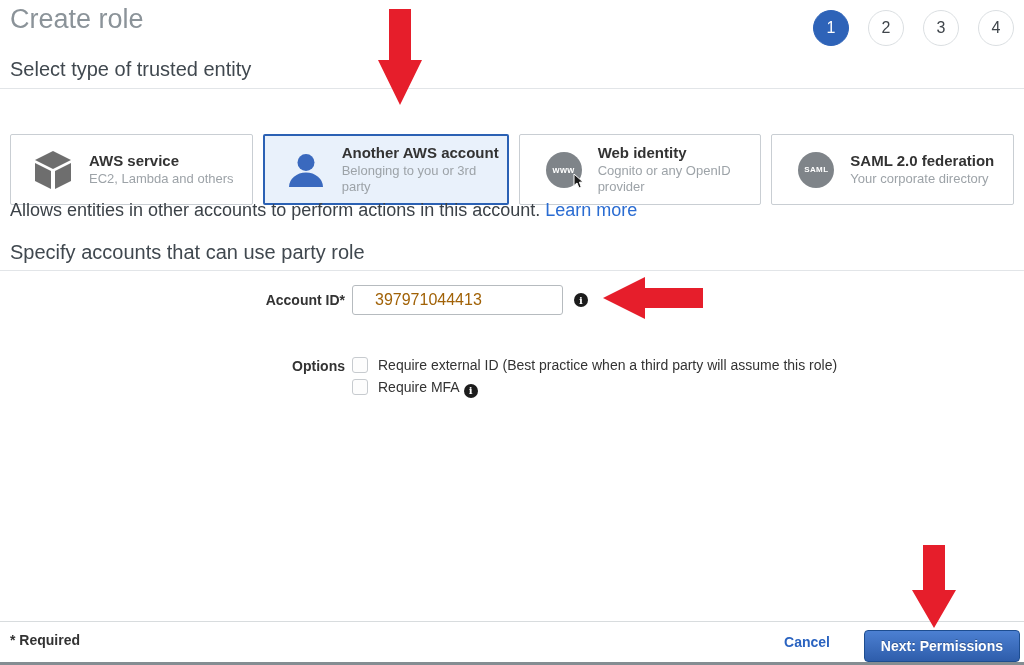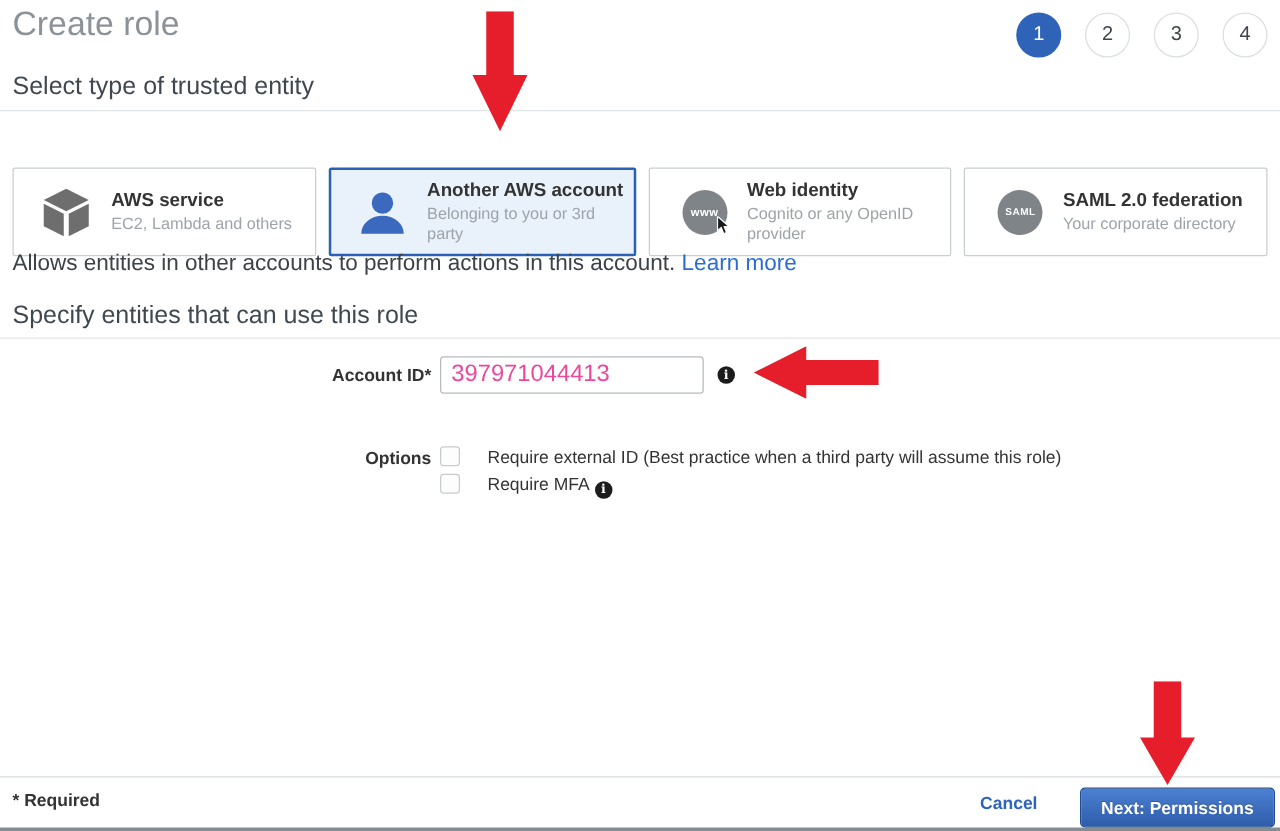--- a/index.html
+++ b/index.html
@@ -34,32 +34,32 @@
   .card-sub{font-size:13px;color:#9da3a8;line-height:1.25;}
   .cursor-overlay{position:absolute;right:-3px;bottom:-3px;}
 
   .description{position:absolute;left:10px;top:200px;font-size:18px;color:#3c4248;}
   .link{color:#2a6cd2;text-decoration:none;cursor:pointer;}
 
   .form-label{position:absolute;left:10px;width:335px;text-align:right;font-size:14px;font-weight:bold;color:#333;}
   .label-account{top:292px;}
   .label-options{top:358px;}
   .account-input{position:absolute;left:352px;top:285px;width:211px;height:30px;box-sizing:border-box;
-        border:1px solid #b6bbbf;border-radius:3px;padding:0 8px;font-size:19px;color:#ec4899;
+        border:1px solid #b6bbbf;border-radius:3px;padding:0 22px;font-size:16px;color:#a16207;
         font-family:"Liberation Sans",sans-serif;background:#fff;}
   .info-icon{display:inline-flex;width:14px;height:14px;border-radius:50%;background:#1c1c1c;color:#fff;
         align-items:center;justify-content:center;font:bold 10px "DejaVu Serif",serif;cursor:pointer;}
   .info-account{position:absolute;left:574px;top:293px;}
 
   .option-row{position:absolute;left:352px;display:flex;align-items:flex-start;}
   .option-row-1{top:357px;}
   .option-row-2{top:379px;}
   .checkbox{width:16px;height:16px;border:1px solid #c7cbcf;border-radius:3px;background:#fdfdfd;
         box-sizing:border-box;flex:0 0 16px;cursor:pointer;}
-  .option-label{font-size:14px;color:#333;margin-left:22px;line-height:17px;}
+  .option-label{font-size:14px;color:#333;margin-left:10px;line-height:17px;}
   .info-mfa{margin-left:4px;vertical-align:-2px;}
 
   .footer{position:absolute;left:0;top:621px;width:1024px;height:44px;box-sizing:border-box;background:#fff;
         border-top:1px solid #d8dcde;border-bottom:3px solid #848d92;}
   .required-note{position:absolute;left:10px;top:10px;font-size:14px;font-weight:bold;color:#333;}
   .cancel-link{position:absolute;right:194px;top:12px;font-size:14px;font-weight:bold;color:#2a63c0;cursor:pointer;}
   .next-button{position:absolute;right:4px;top:8px;height:32px;padding:0 16px;
         background:linear-gradient(#4c80d2,#2e5dab);border:1px solid #1d4d90;border-radius:4px;
         color:#fff;font-size:14px;font-weight:bold;font-family:"Liberation Sans",sans-serif;
         text-shadow:0 -1px 0 rgba(0,0,0,.25);cursor:pointer;}
@@ -140,21 +140,21 @@
       </span>
     </div>
 
   </div>
 
   <div class="description">
     <span>Allows entities in other accounts to perform actions in this account.</span>
     <a class="link">Learn more</a>
   </div>
 
-  <div class="section-heading heading-2">Specify entities that can use this role</div>
+  <div class="section-heading heading-2">Specify accounts that can use party role</div>
   <div class="divider divider-2"></div>
 
   <div class="form-label label-account">Account ID*</div>
   <input class="account-input" type="text" value="397971044413" style="">
   <span class="info-icon info-account">i</span>
 
   <div class="form-label label-options">Options</div>
 
   <div class="option-row option-row-1">
     <span class="checkbox"></span>

